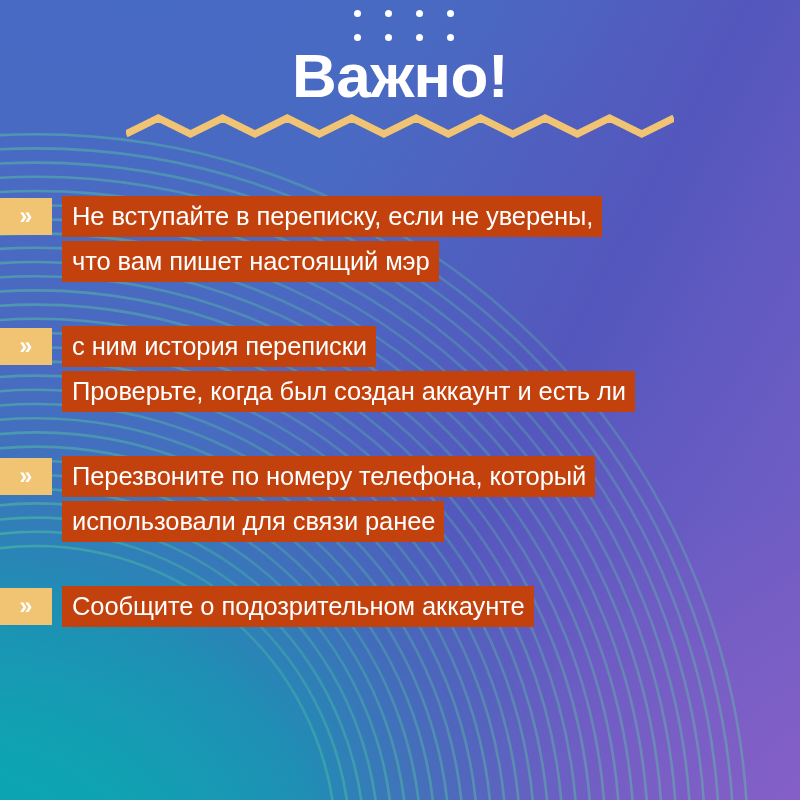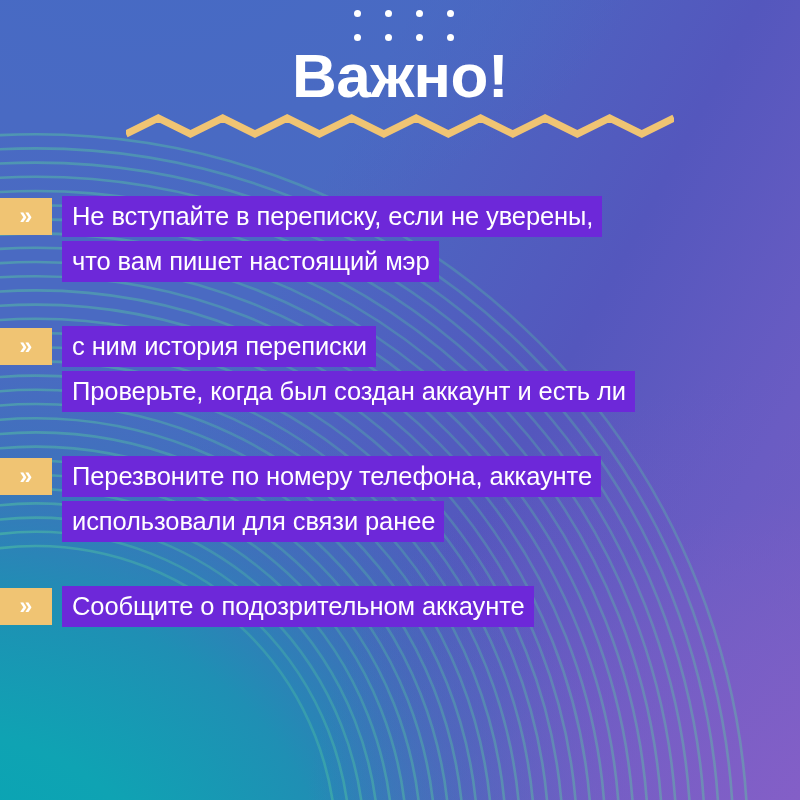--- a/index.html
+++ b/index.html
@@ -120,21 +120,21 @@
     line-height: 37px;
     text-align: center;
     font-weight: bold;
     box-sizing: border-box;
   }
   .lines {
     margin-left: 62px;
   }
   .line {
     display: table;
-    background: #6d28d9;
+    background: #c2410c;
     color: #ffffff;
     font-size: 25.5px;
     line-height: 41px;
     padding: 0 9px 0 10px;
     margin-bottom: 4px;
     white-space: nowrap;
     font-weight: normal;
     letter-spacing: -0.1px;
   }
   .line:last-child { margin-bottom: 4px; }
@@ -223,21 +223,21 @@
       <div class="item">
         <div class="marker">»</div>
         <div class="lines">
           <div class="line">с ним история переписки</div>
           <div class="line">Проверьте, когда был создан аккаунт и есть ли</div>
         </div>
       </div>
       <div class="item">
         <div class="marker">»</div>
         <div class="lines">
-          <div class="line">Перезвоните по номеру телефона, аккаунте</div>
+          <div class="line">Перезвоните по номеру телефона, который</div>
           <div class="line">использовали для связи ранее</div>
         </div>
       </div>
       <div class="item">
         <div class="marker">»</div>
         <div class="lines">
           <div class="line">Сообщите о подозрительном аккаунте</div>
         </div>
       </div>
     </div>

